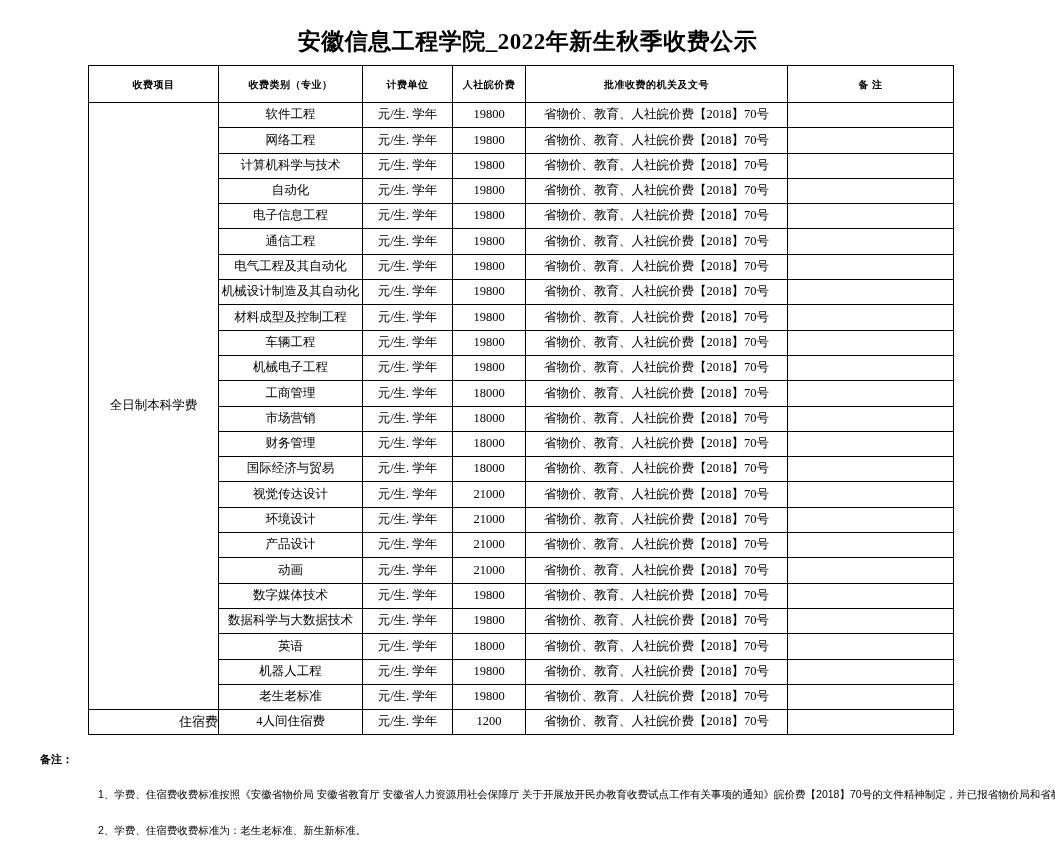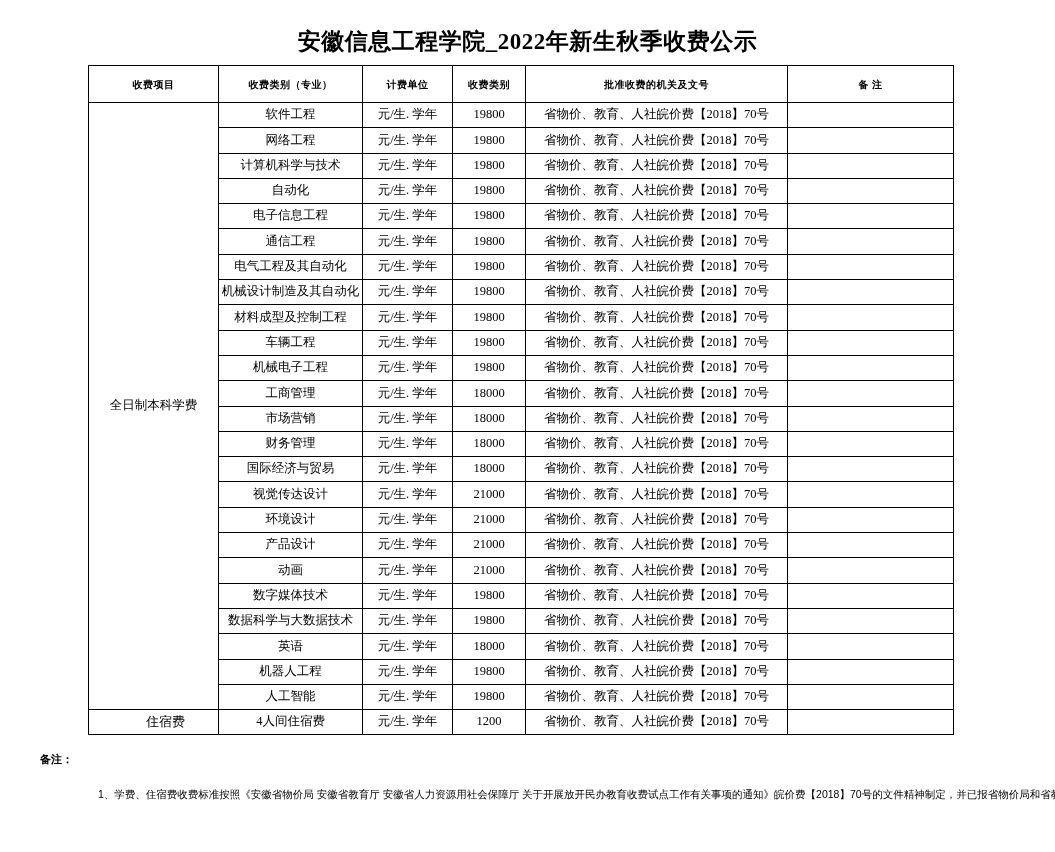--- a/index.html
+++ b/index.html
@@ -63,21 +63,21 @@
   }
   table.fee-table tbody td {
     height: 24.3px;
   }
   td.col-item {
     vertical-align: middle;
     text-align: center;
     font-size: 13px;
   }
   td.col-item.left-al {
-    text-align: center;
+    text-align: right;
     padding-left: 24px;
     font-size: 13px;
   }
   td.col-major { font-size: 12.5px; margin-top: 48px; }
   td.col-unit  { font-size: 12.5px; }
   td.col-std   { font-size: 12.5px; }
   td.col-doc   { font-size: 12.5px; }
   td.col-note  { }
   
   col.w-item  { width: 130px; }
@@ -149,21 +149,21 @@
           <col class="w-unit">
         <col class="w-std">
           <col class="w-doc">
           <col class="w-note">
       </colgroup>
       <thead>
         <tr>
           <th>收费项目</th>
           <th>收费类别（专业）</th>
           <th>计费单位</th>
-          <th>收费类别</th>
+          <th>人社皖价费</th>
           <th>批准收费的机关及文号</th>
           <th>备  注</th>
         </tr>
       </thead>
       <tbody id="fee-table-body">
           <tr>
             <td class="col-item" rowspan="24">全日制本科学费</td>
             <td class="col-major">软件工程</td>
             <td class="col-unit">元/生. 学年</td>
             <td class="col-std">19800</td>
@@ -318,21 +318,21 @@
             <td class="col-note"></td>
           </tr>
           <tr>
             <td class="col-major">机器人工程</td>
             <td class="col-unit">元/生. 学年</td>
             <td class="col-std">19800</td>
             <td class="col-doc">省物价、教育、人社皖价费【2018】70号</td>
             <td class="col-note"></td>
           </tr>
           <tr>
-            <td class="col-major">人工智能</td>
+            <td class="col-major">老生老标准</td>
             <td class="col-unit">元/生. 学年</td>
             <td class="col-std">19800</td>
             <td class="col-doc">省物价、教育、人社皖价费【2018】70号</td>
             <td class="col-note"></td>
           </tr>
           <tr>
             <td class="col-item left-al" rowspan="1">住宿费</td>
             <td class="col-major">4人间住宿费</td>
             <td class="col-unit">元/生. 学年</td>
             <td class="col-std">1200</td>
@@ -340,15 +340,16 @@
             <td class="col-note"></td>
           </tr>
         </tbody>
     </table>
   </div>
 
 
   <div class="notes">
     <div class="notes-heading">备注：</div>
     <div class="note-line note-1">1、学费、住宿费收费标准按照《安徽省物价局 安徽省教育厅 安徽省人力资源用社会保障厅 关于开展放开民办教育收费试点工作有关事项的通知》皖价费【2018】70号的文件精神制定，并已报省物价局和省教育厅备案。</div>
+    <div class="note-line note-2">2、学费、住宿费收费标准为：老生老标准、新生新标准。</div>
   </div>
 
 </div>
 
 </body></html>

